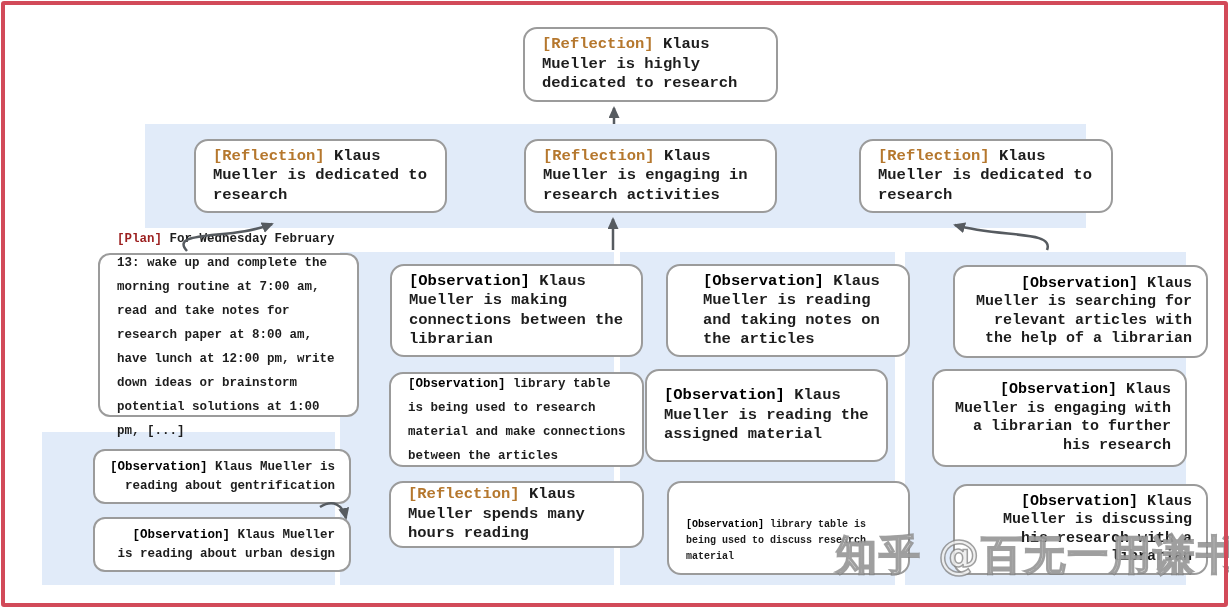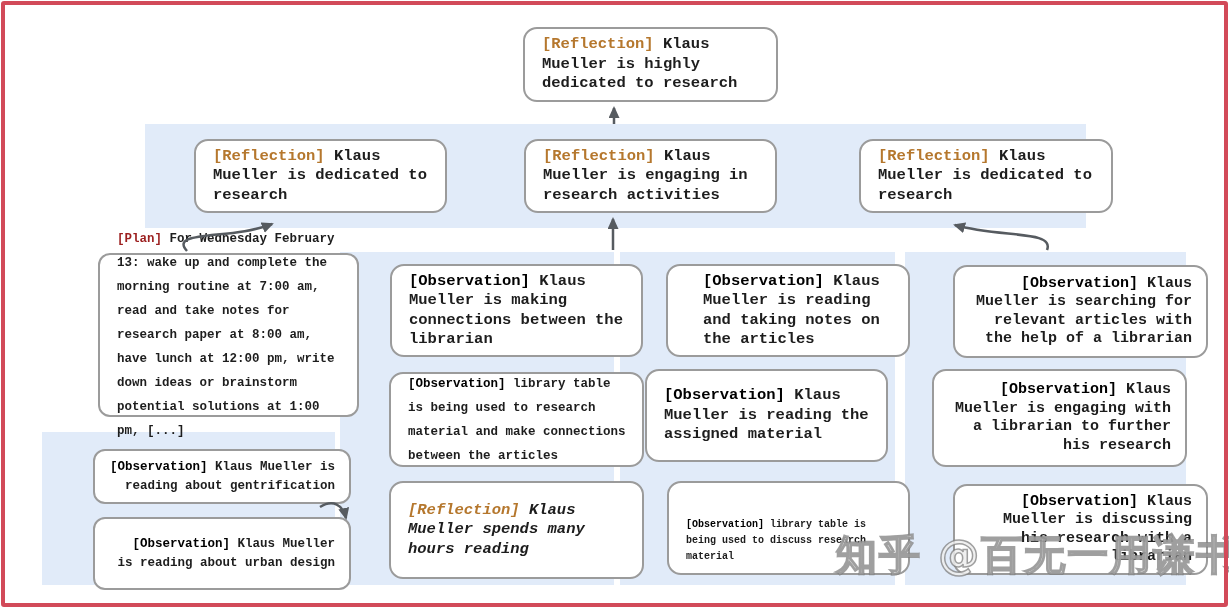--- a/index.html
+++ b/index.html
@@ -71,33 +71,33 @@
 </div>
 
 <div class="node size-s" style="left:62px;top:253px;width:261px;height:164px;border-radius:12px;">
   <span class="txt"><span class="tag tag-plan">[Plan]</span><span>For Wednesday February 13: wake up and complete the morning routine at 7:00 am, read and take notes for research paper at 8:00 am, have lunch at 12:00 pm, write down ideas or brainstorm potential solutions at 1:00 pm, [...]</span></span>
 </div>
 
 <div class="node size-sl" style="left:57px;top:449px;width:258px;height:55px;border-radius:12px;padding-left:13px;">
   <span class="txt"><span class="tag tag-observation">[Observation]</span><span>Klaus Mueller is reading about gentrification</span></span>
 </div>
 
-<div class="node size-sl" style="left:57px;top:517px;width:258px;height:73px;border-radius:12px;">
+<div class="node size-sl" style="left:57px;top:517px;width:258px;height:55px;border-radius:12px;">
   <span class="txt"><span class="tag tag-observation">[Observation]</span><span>Klaus Mueller is reading about urban design</span></span>
 </div>
 
 <div class="node size-l" style="left:354px;top:264px;width:253px;height:93px;">
   <span class="txt"><span class="tag tag-observation">[Observation]</span><span>Klaus Mueller is making connections between the librarian</span></span>
 </div>
 
 <div class="node size-s" style="left:353px;top:372px;width:255px;height:95px;">
   <span class="txt"><span class="tag tag-observation">[Observation]</span><span>library table is being used to research material and make connections between the articles</span></span>
 </div>
 
-<div class="node size-l" style="left:353px;top:481px;width:255px;height:98px;font-style:italic;">
+<div class="node size-l" style="left:353px;top:481px;width:255px;height:67px;">
   <span class="txt"><span class="tag tag-reflection">[Reflection]</span><span>Klaus Mueller spends many hours reading</span></span>
 </div>
 
 <div class="node size-l" style="left:630px;top:264px;width:244px;height:93px;padding-left:35px;">
   <span class="txt"><span class="tag tag-observation">[Observation]</span><span>Klaus Mueller is reading and taking notes on the articles</span></span>
 </div>
 
 <div class="node size-l" style="left:609px;top:369px;width:243px;height:93px;">
   <span class="txt"><span class="tag tag-observation">[Observation]</span><span>Klaus Mueller is reading the assigned material</span></span>
 </div>

